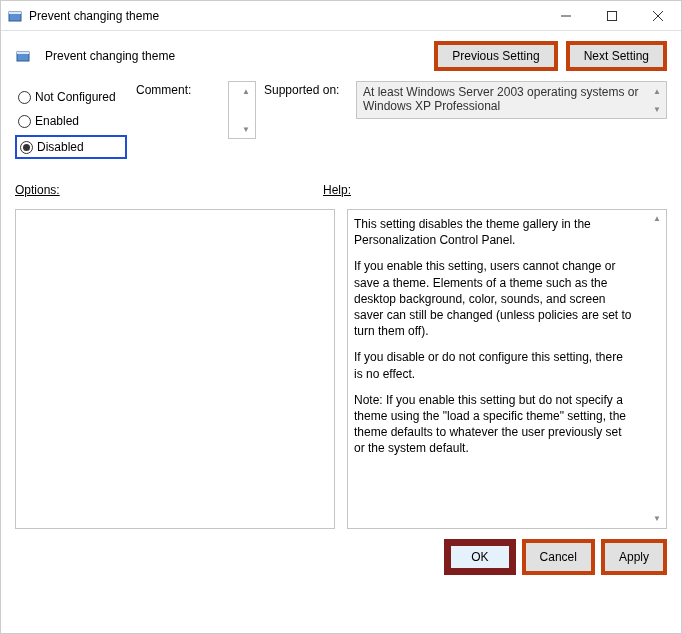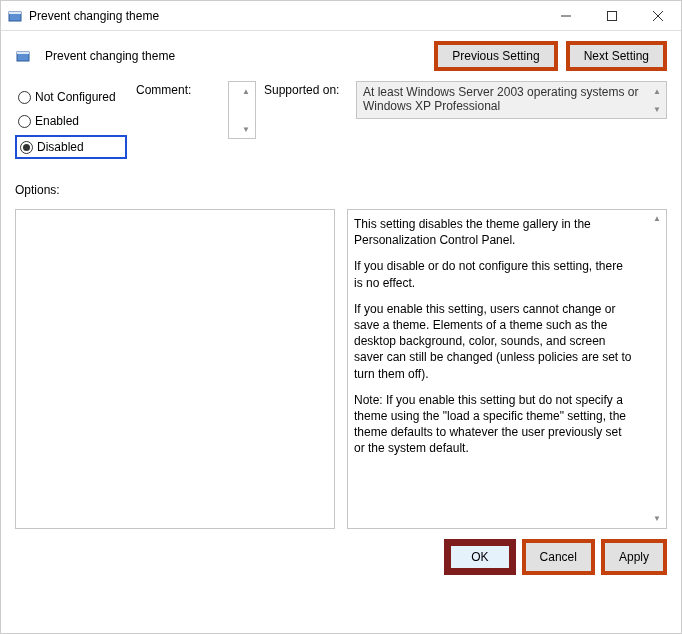--- a/index.html
+++ b/index.html
@@ -21,21 +21,21 @@
     .radio.checked::after { content:""; width:7px; height:7px; border-radius:50%; background:#333; }
     .fields-col { flex:1; display:flex; flex-direction:row; gap:8px; }
     .field-row { display:flex; gap:6px; align-items:flex-start; }
     .field-label { width:86px; padding-top:2px; }
     .textarea { flex:1; border:1px solid #c5c5c5; background:#fff; min-height:58px; position:relative; padding:3px 20px 3px 6px; }
     .textarea.small { min-height:38px; }
     .textarea.readonly { background:#f0f0f0; color:#333; }
     .scroll-arrow { position:absolute; right:2px; width:14px; height:14px; font-size:8px; color:#888; display:flex; align-items:center; justify-content:center; }
     .scroll-arrow.up { top:2px; }
     .scroll-arrow.down { bottom:2px; }
-    .lowerrow { display:flex; padding:20px 14px 6px 14px; gap:12px; }
+    .lowerrow { display:flex; padding:20px 14px 6px 14px; gap:12px;text-decoration:underline; }
     .lower-col-left { width:296px; display:flex; flex-direction:column; }
     .lower-col-right { flex:1; display:flex; flex-direction:column; }
     .panel-label { margin-bottom:6px; }
     .panel { flex:1; border:1px solid #c5c5c5; background:#fff; padding:6px 34px 6px 6px; position:relative; overflow:hidden; line-height:1.35; }
     .panelrow { display:flex; padding:0 14px; gap:12px; height:320px; }
     .footer { display:flex; justify-content:flex-end; gap:6px; padding:10px 14px; }
     .help-para { margin:0 0 10px 0; }
   </style>
 </head>
 <body>
@@ -114,28 +114,31 @@
         <span class="scroll-arrow down">▼</span>
       </div>
     </div>
   </div>
 </div>
 
 <div class="lowerrow">
   <div class="lower-col-left">
     <div class="panel-label">Options:</div>
   </div>
+  <div class="lower-col-right">
+    <div class="panel-label">Help:</div>
+  </div>
 </div>
 
 <div class="panelrow">
   <div class="panel" style="width:296px"></div>
   <div class="panel" style="flex:1">
     <p class="help-para">This setting disables the theme gallery in the Personalization Control Panel.</p>
+    <p class="help-para">If you enable this setting, users cannot change or save a theme. Elements of a theme such as the desktop background, color, sounds, and screen saver can still be changed (unless policies are set to turn them off).</p>
     <p class="help-para">If you disable or do not configure this setting, there is no effect.</p>
-    <p class="help-para">If you enable this setting, users cannot change or save a theme. Elements of a theme such as the desktop background, color, sounds, and screen saver can still be changed (unless policies are set to turn them off).</p>
     <p class="help-para">Note: If you enable this setting but do not specify a theme using the "load a specific theme" setting, the theme defaults to whatever the user previously set or the system default.</p>
     <span class="scroll-arrow up">▲</span>
     <span class="scroll-arrow down">▼</span>
   </div>
 </div>
 
 <div class="footer">
   <button class="btn primary">OK</button>
   <button class="btn">Cancel</button>
   <button class="btn">Apply</button>

